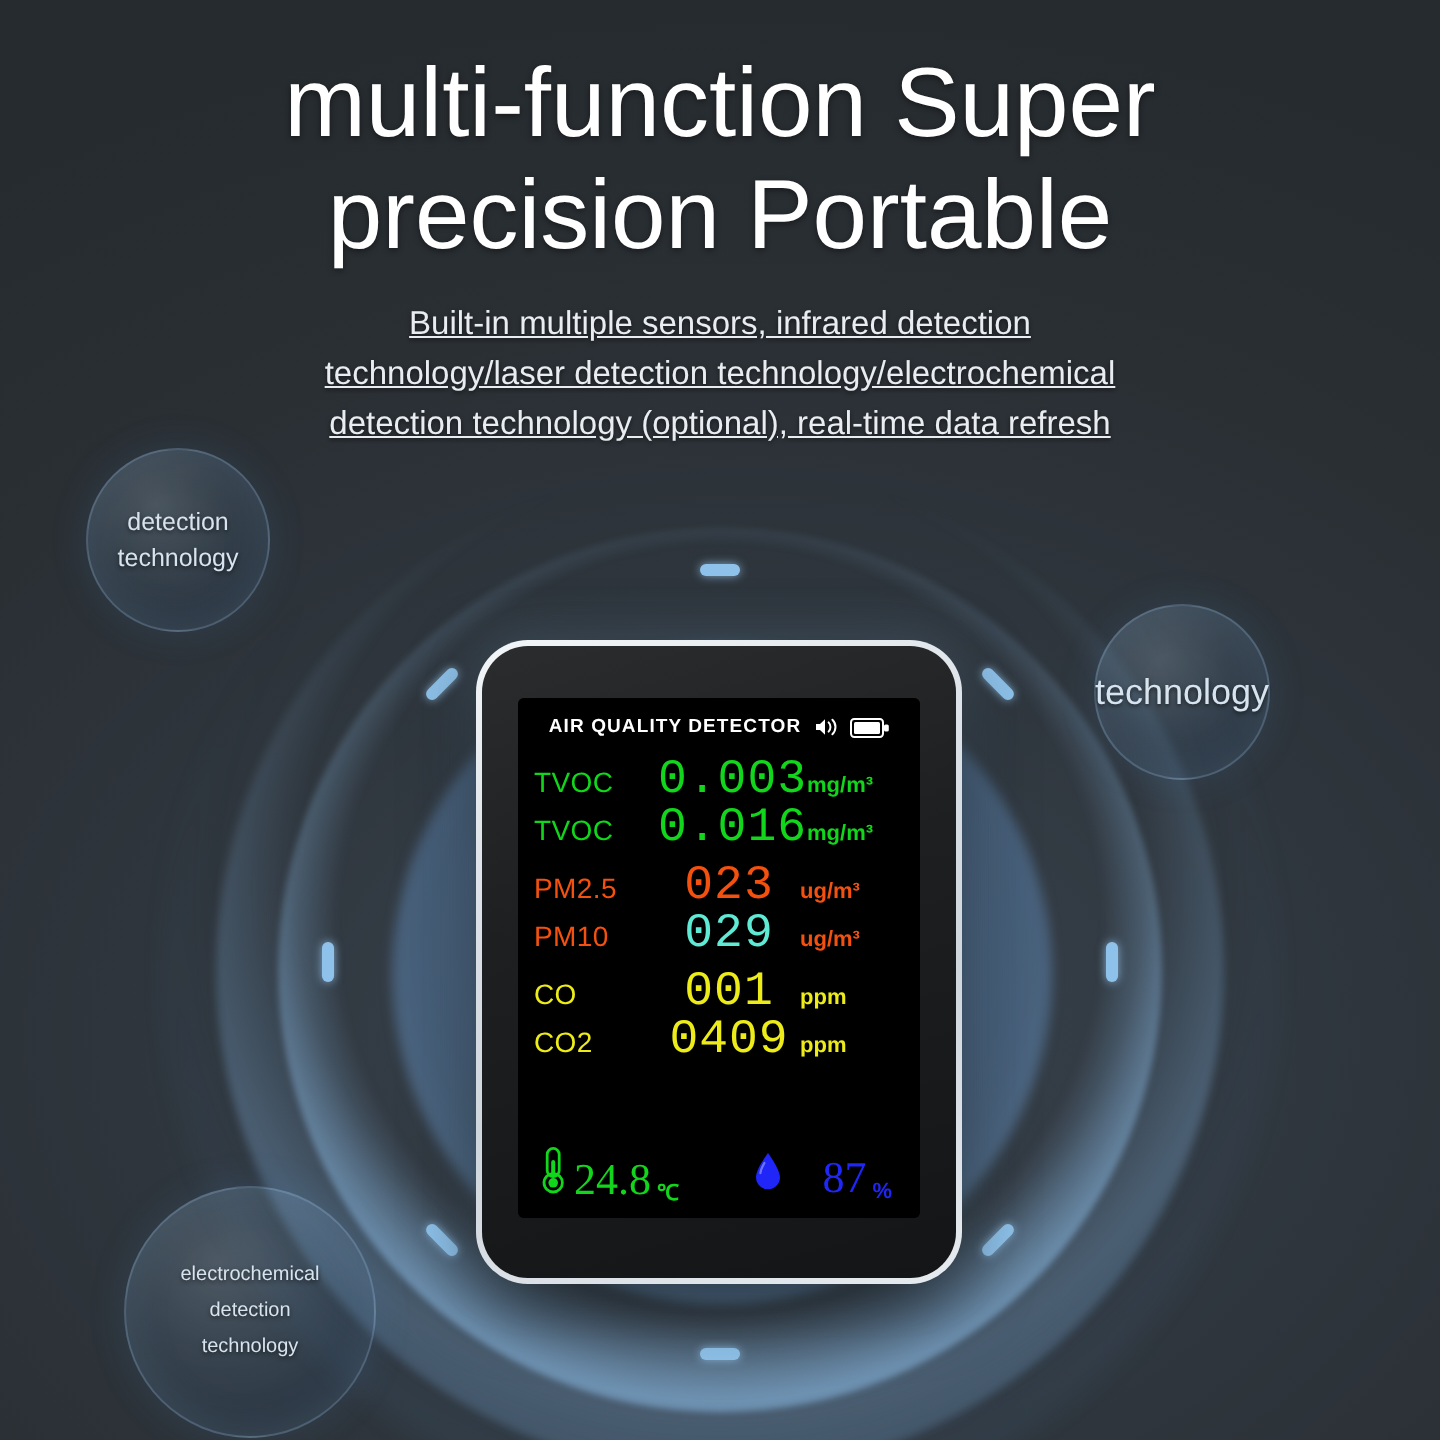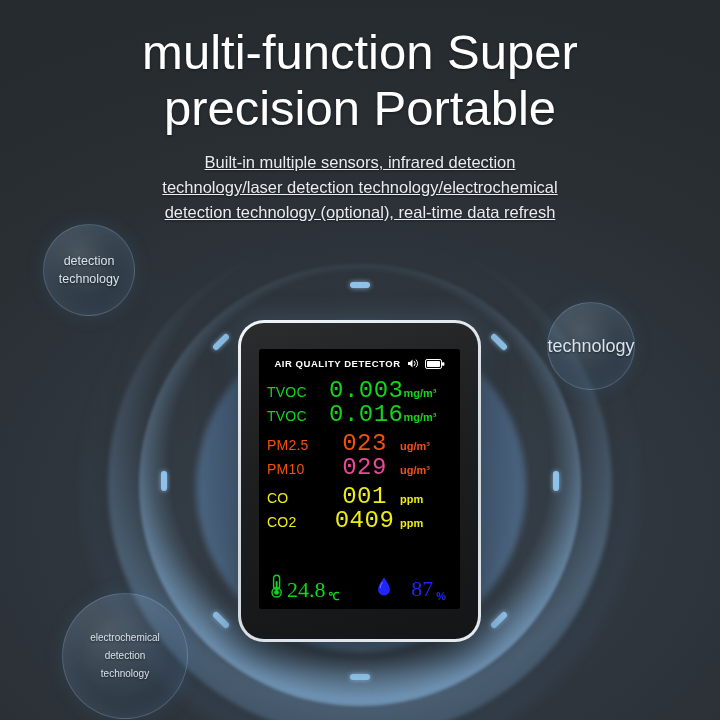--- a/index.html
+++ b/index.html
@@ -271,21 +271,21 @@
             </div>
           </div>
           <div class="grp">
             <div class="row">
               <div class="lbl" style="color: rgb(244, 81, 15);">PM2.5</div>
               <div class="val" style="color: rgb(244, 81, 15);">023</div>
               <div class="unit" style="color: rgb(244, 81, 15);">ug/m³</div>
             </div>
             <div class="row">
               <div class="lbl" style="color: rgb(244, 81, 15);">PM10</div>
-              <div class="val" style="color: #ec4899;">029</div>
+              <div class="val" style="color: #5eead4;">029</div>
               <div class="unit" style="color: rgb(244, 81, 15);">ug/m³</div>
             </div>
           </div>
           <div class="grp">
             <div class="row">
               <div class="lbl" style="color: rgb(237, 236, 24);">CO</div>
               <div class="val" style="color: rgb(237, 236, 24);">001</div>
               <div class="unit" style="color: rgb(237, 236, 24);">ppm</div>
             </div>
             <div class="row">

